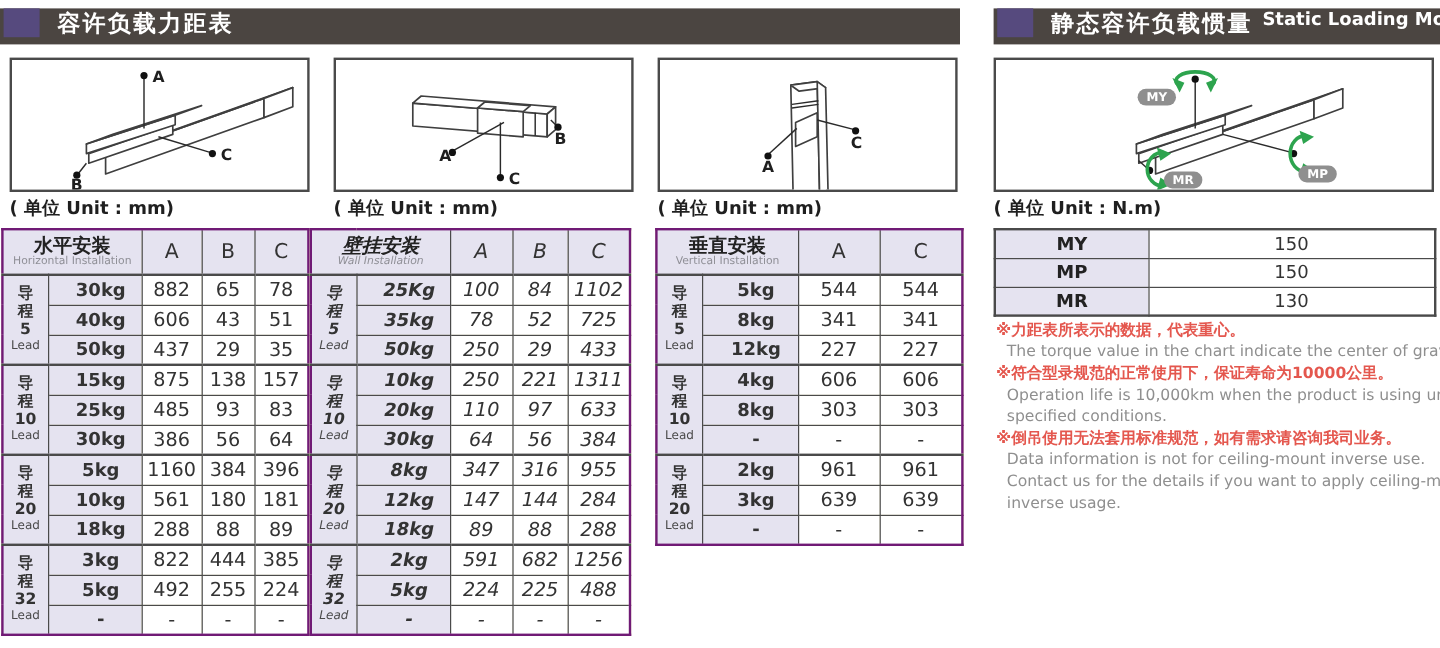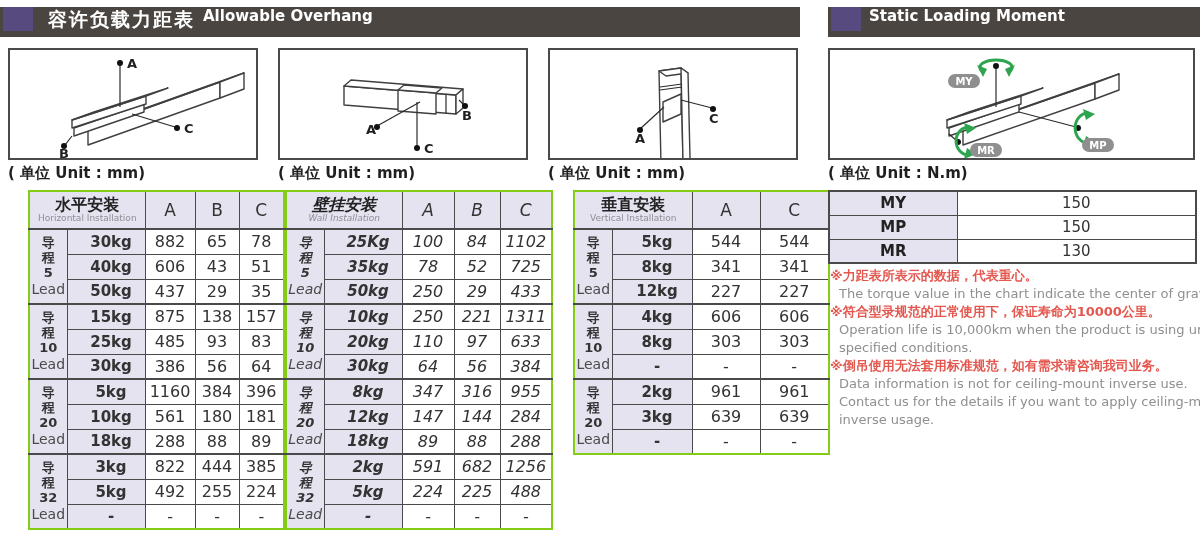--- a/index.html
+++ b/index.html
@@ -5,30 +5,30 @@
   html,body{margin:0;padding:0;}
   body{width:1200px;height:540px;position:relative;background:#fff;overflow:hidden;
        font-family:"DejaVu Sans","Liberation Sans",sans-serif;color:#2e2e2e;}
   .secbar{position:absolute;top:7px;height:30px;background:#4b4541;display:flex;}
   .sq{width:30px;height:24px;background:#564a7e;margin-left:3px;flex:0 0 auto;}
   .bar-zh{color:#fff;font-size:19px;font-weight:bold;margin-left:15px;letter-spacing:2px;white-space:nowrap;}
   .bar-en{color:#fff;font-size:15px;font-weight:bold;margin-left:8px;white-space:nowrap;}
   .dbox{position:absolute;top:48px;height:112px;background:#fff;border:2px solid #4a4a4a;box-sizing:border-box;}
   .dbox svg{width:100%;height:100%;display:block;}
   .unit{position:absolute;top:164px;height:20px;font-size:15px;font-weight:600;color:#1f1f1f;white-space:nowrap;}
-  .tbl{position:absolute;border-collapse:collapse;table-layout:fixed;background:#fef9c3;border:2px solid #84cc16;margin-left:27px;}
+  .tbl{position:absolute;border-collapse:collapse;table-layout:fixed;background:#fef9c3;border:2px solid #701a75;}
   .tbl td{border:1px solid #4a4a4a;text-align:center;vertical-align:middle;padding:0;box-sizing:border-box;}
   .tbl tr.head td{background:#e5e3f0;height:38px;border-bottom:2px solid #4a4a4a;}
   .t-zh{font-size:16px;font-weight:bold;line-height:1.15;color:#222;}
   .t-en{font-size:9px;color:#8f8f96;line-height:1.1;white-space:nowrap;}
   .colh{font-size:17px;color:#333;}
   td.lead{background:#e5e3f0;}
   .lz{display:block;width:16px;margin:0 auto;font-size:13px;font-weight:600;line-height:1.15;word-break:break-all;color:#333;}
   .ln{display:block;font-size:13px;font-weight:600;line-height:1.15;color:#333;}
-  .le{display:block;font-size:14px;color:#4a4a4a;line-height:1.2;}
+  .le{display:block;font-size:10px;color:#4a4a4a;line-height:1.2;}
   td.w{background:#e5e3f0;font-size:15px;font-weight:600;height:25px;color:#333;padding-left:10px;}
   td.v{font-size:16px;color:#333;background:#fff;}
   tr.gs td{border-top:2px solid #4a4a4a;}
   .mtbl{position:absolute;left:828px;top:190px;border-collapse:collapse;table-layout:fixed;border:2px solid #4a4a4a;background:#fff;}
   .mtbl td{border:1px solid #4a4a4a;height:24px;text-align:center;box-sizing:border-box;}
   td.mk{background:#e5e3f0;font-weight:bold;font-size:15px;color:#222;}
   td.mv{font-size:15px;color:#333;background:#fff;}
   .notes{position:absolute;left:830px;top:267px;width:385px;font-size:13px;line-height:18px;}
   .note-zh{color:#e4574e;font-weight:bold;white-space:nowrap;}
   .note-en{color:#8f8f8f;padding-left:9px;white-space:nowrap;}
@@ -39,24 +39,24 @@
   .gtri{fill:#2da44e;}
   .badge{fill:#8f8f8f;}
   .btxt{font-size:10px;font-weight:bold;fill:#fff;text-anchor:middle;}
 </style>
 </head>
 <body>
 
 <div class="secbar" style="left:0;width:800px;">
   <span class="sq"></span>
   <span class="bar-zh">容许负载力距表</span>
-  <span class="bar-en">Allowable Overhang</span>
 </div>
 <div class="secbar" style="left:828px;width:372px;">
   <span class="sq"></span>
+  <span class="bar-zh">静态容许负载惯量</span>
   <span class="bar-en">Static Loading Moment</span>
 </div>
 
 <div class="dbox" style="left:8px;width:250px;">
   <svg viewBox="0 0 246 108" preserveAspectRatio="none">
     <polygon class="shape" points="78,95 210,48 210,32 78,79"></polygon>
     <polygon class="shape" points="78,79 210,32 234,23 102,70"></polygon>
     <polygon class="shape" points="210,48 234,39 234,23 210,32"></polygon>
     <polygon class="shape" points="64,86 134,62 134,54 64,78"></polygon>
     <polygon class="shape" points="62,78 136,54 136,46 62,70"></polygon>

